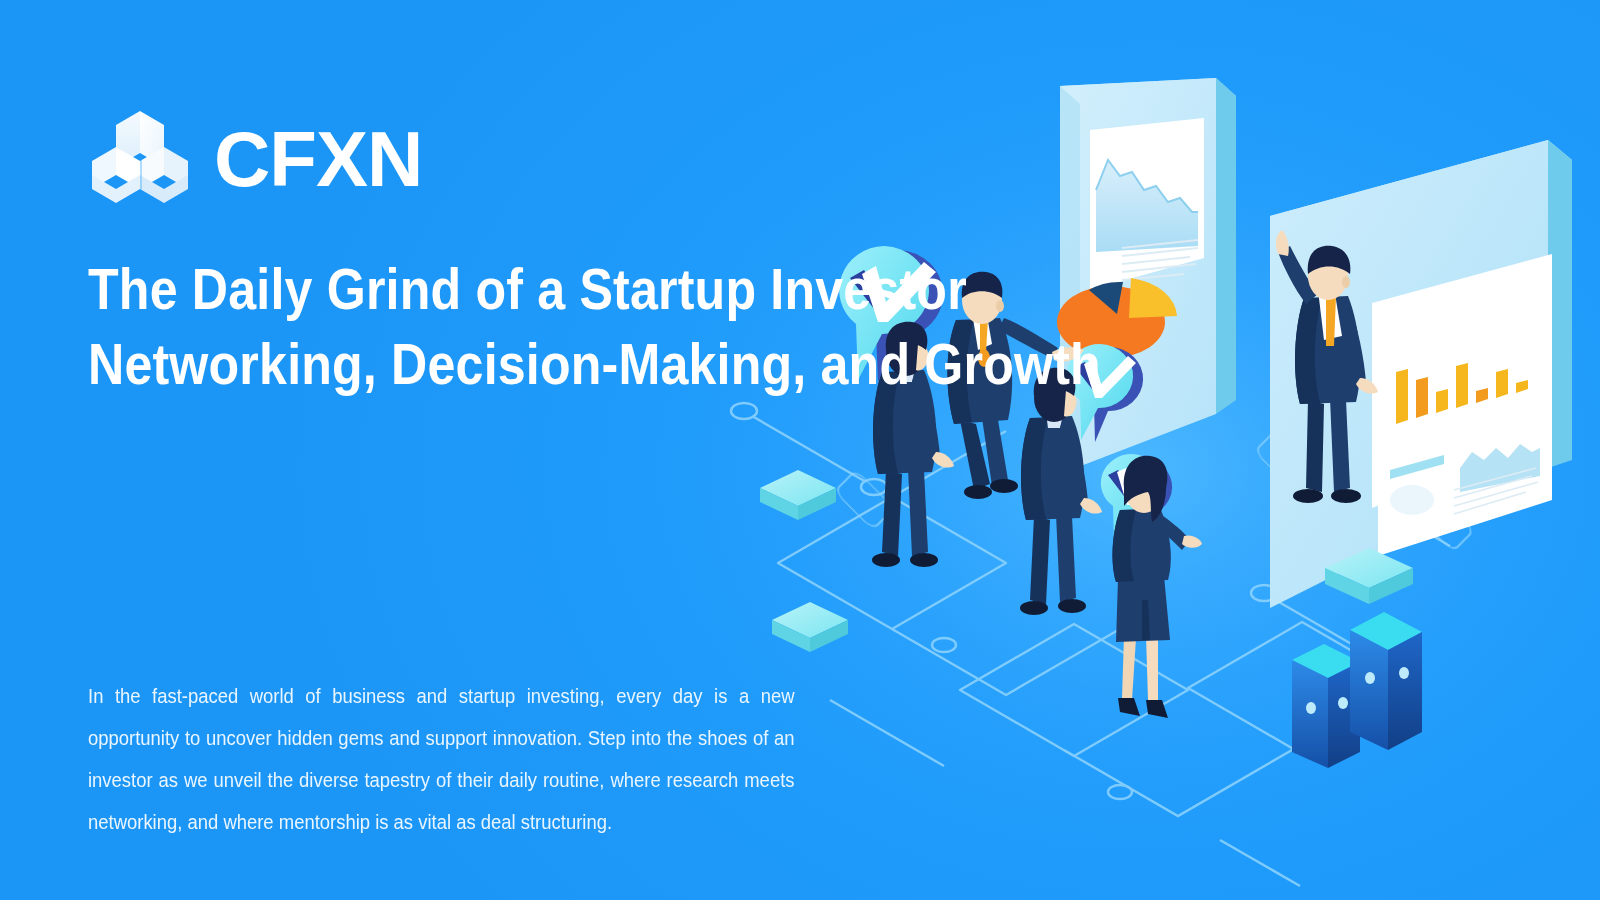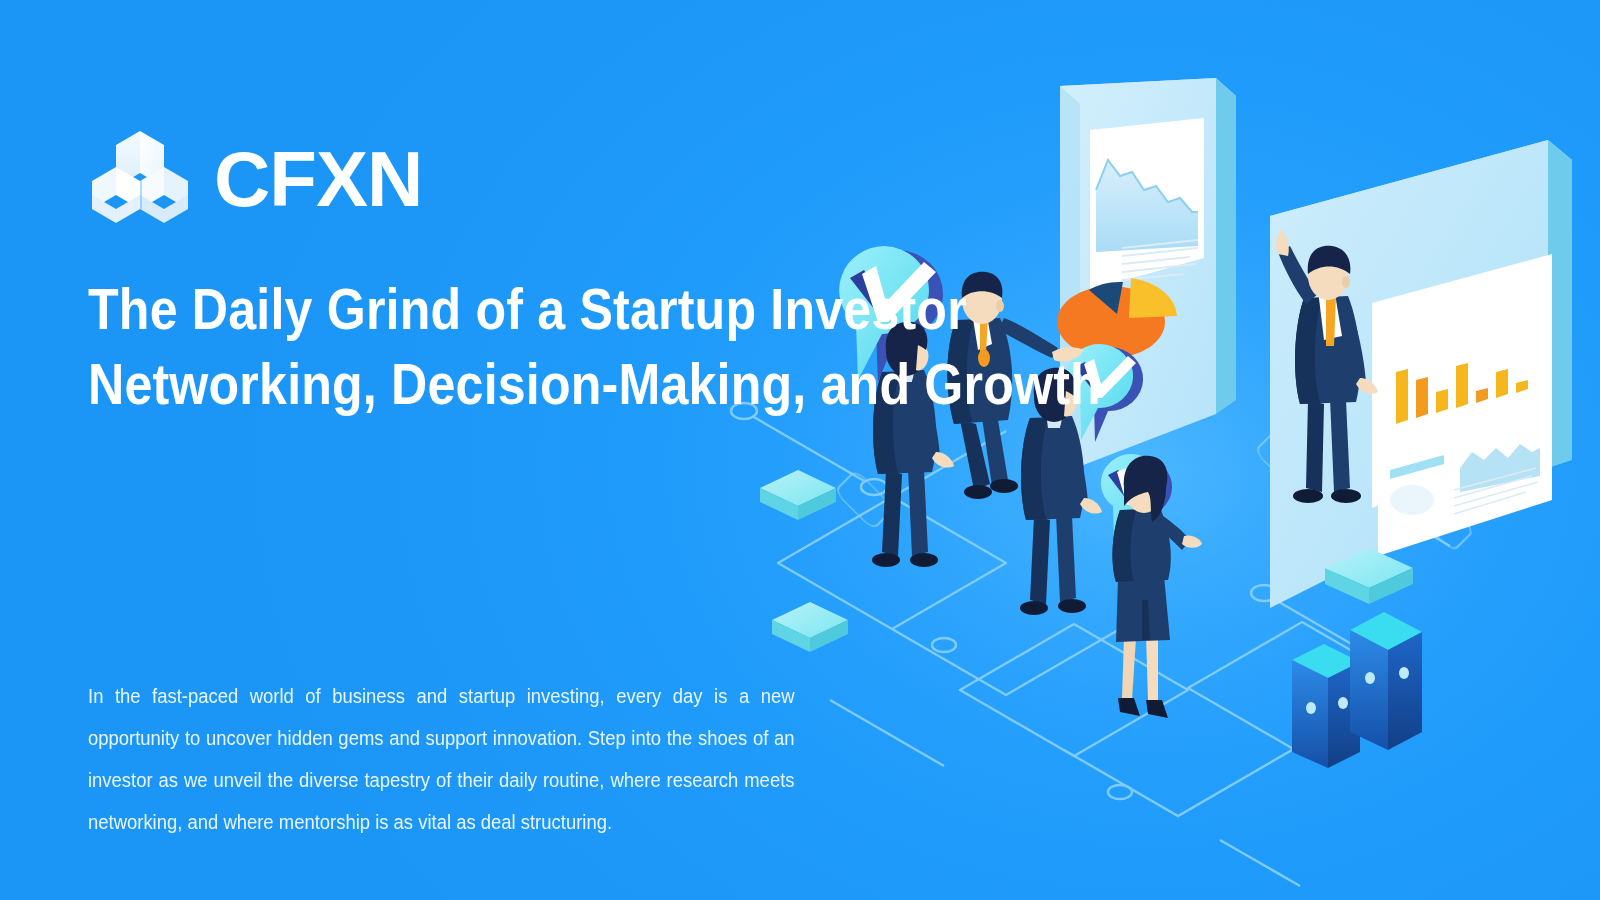--- a/index.html
+++ b/index.html
@@ -12,21 +12,21 @@
   }
 
   #stage {
     position:absolute; inset:0;
     width:1600px; height:900px;
     background: radial-gradient(ellipse 900px 700px at 1150px 470px, #35A9FF 0%, #1F9BFB 55%, #1C96F6 100%);
     overflow:hidden;
   }
 
   
-  .text-col { position:absolute; left:88px; top:128px; width:800px; z-index:40; }
+  .text-col { position:absolute; left:88px; top:108px; width:800px; z-index:40; }
 
   .brand { display:flex; align-items:center; gap:22px; height:102px; }
   .brand-mark { width:104px; height:104px; flex:0 0 104px; }
   .brand-name {
     font-family:"Liberation Sans", sans-serif;
     font-weight:700; font-size:78px; line-height:1;
     color:#FFFFFF; letter-spacing:-1px;
   }
 
   .headline {

